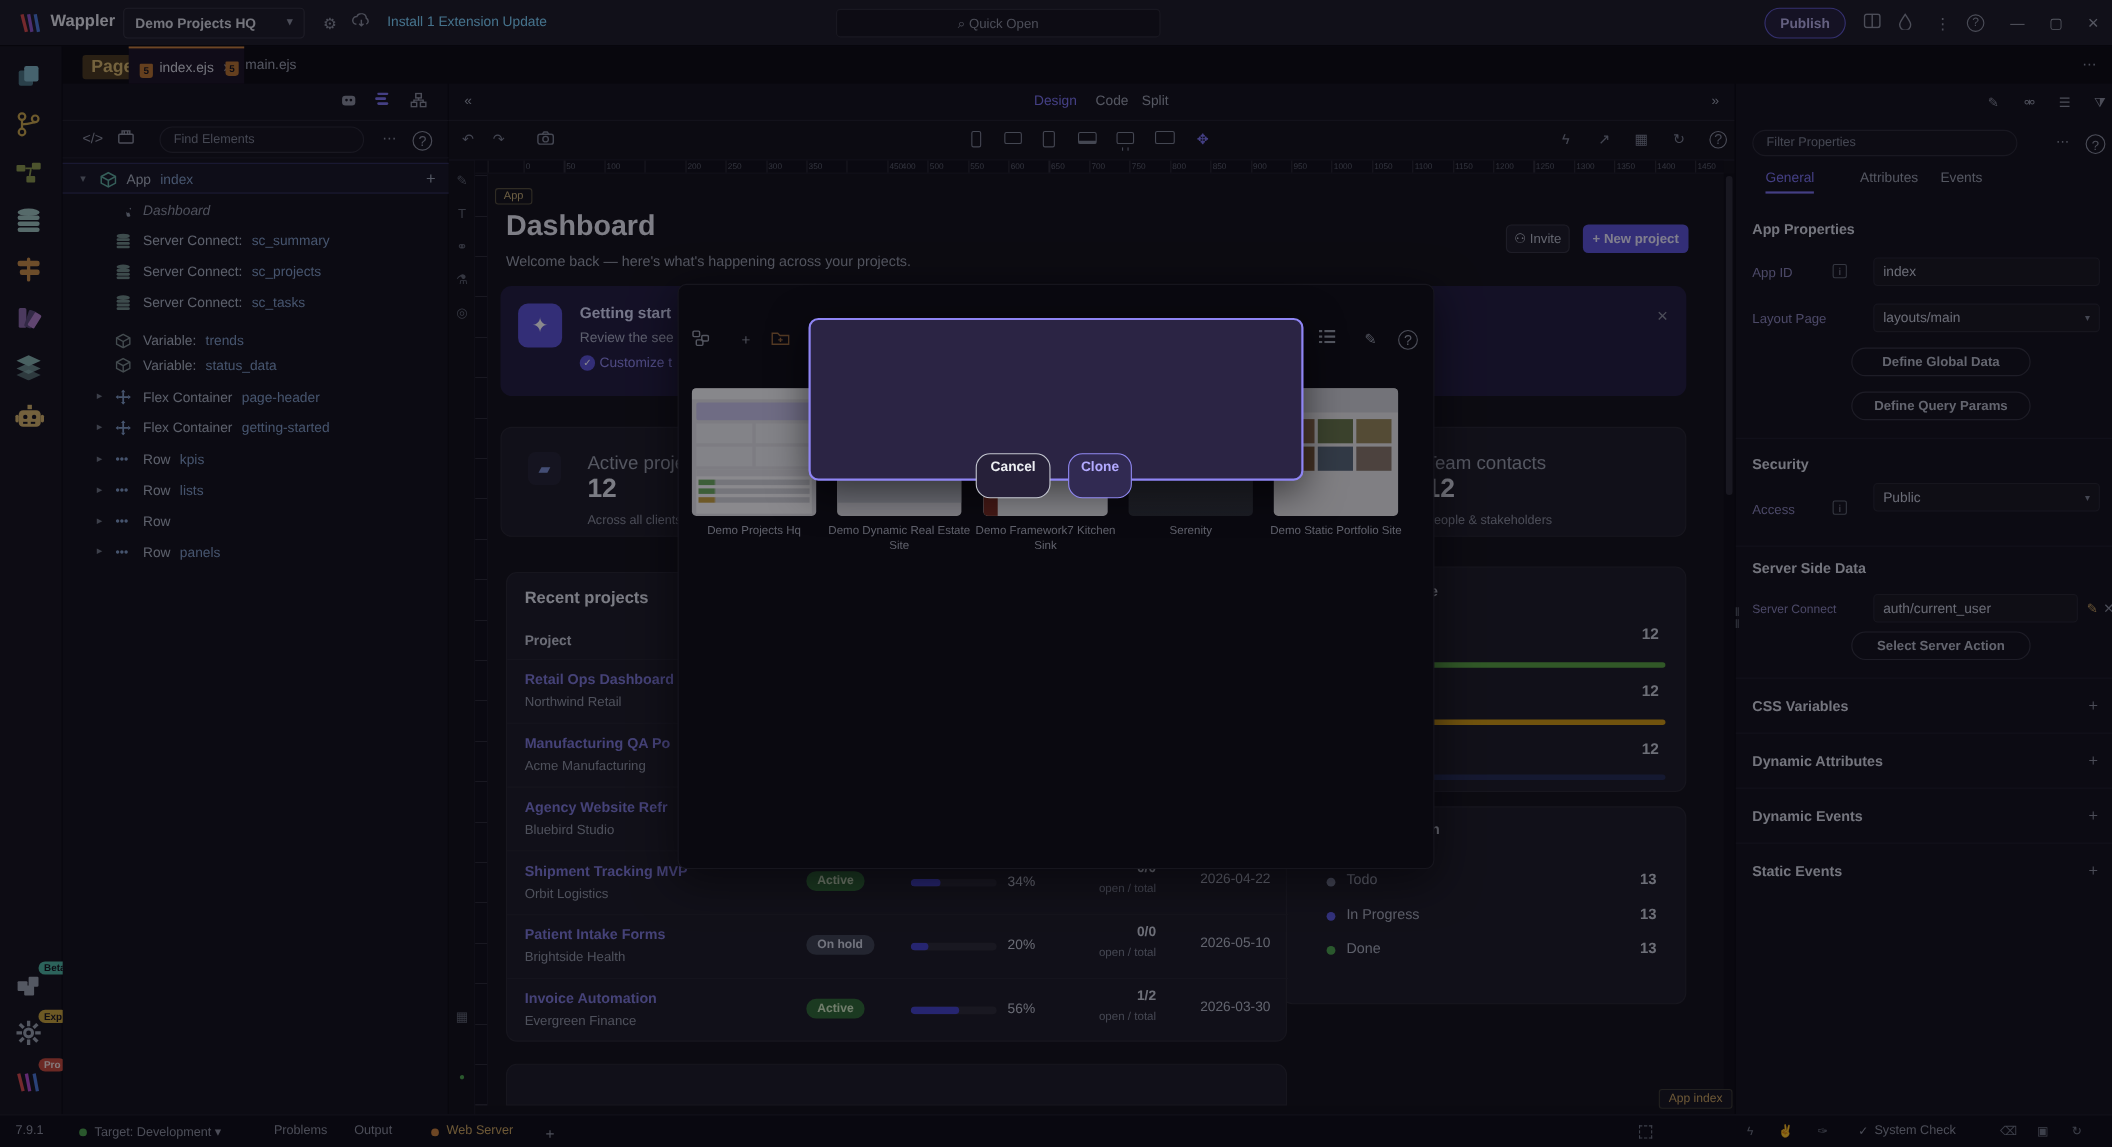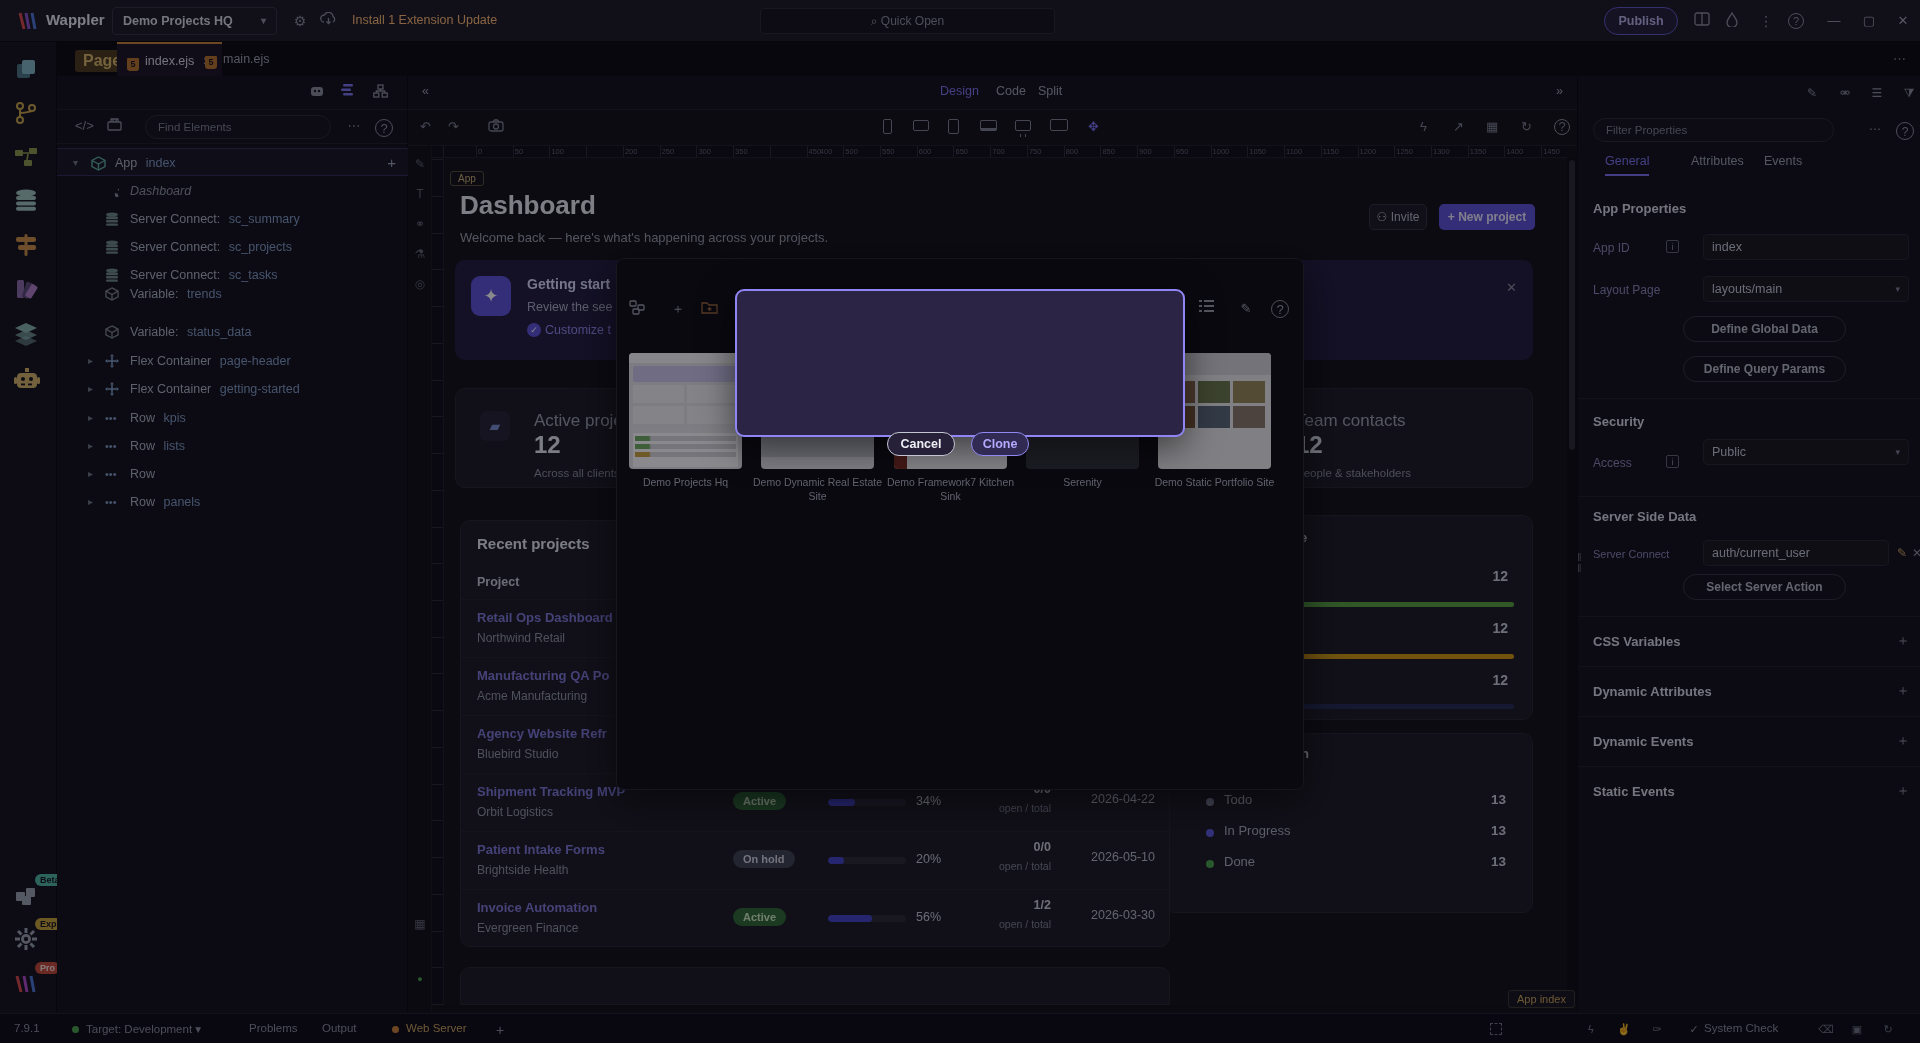--- a/index.html
+++ b/index.html
@@ -7,21 +7,21 @@
   body { font-family:"Liberation Sans", sans-serif; }
   .app { position:relative; width:1920px; height:1043px; background:#101016; overflow:hidden; }
 
   
   .topbar { position:absolute; left:0; top:0; width:1920px; height:42px; background:#1b1b24; border-bottom:1px solid #08080c; z-index:5; }
   .logo-w { position:absolute; left:16px; top:9px; width:24px; height:24px; }
   .logo-text { position:absolute; left:46px; top:11px; font-size:15px; font-weight:bold; color:#e8eaf0; }
   .proj-select { position:absolute; left:112px; top:7px; width:165px; height:28px; border:1px solid #34343f; border-radius:4px; color:#d6d9e0; font-size:12.5px; font-weight:bold; line-height:26px; padding:0 10px; }
   .proj-select .chev { float:right; color:#8a8f9c; font-size:10px; }
   .tb-icon { position:absolute; top:12px; width:18px; height:18px; color:#8a8f9c; font-size:14px; text-align:center; line-height:18px; }
-  .update-link { position:absolute; left:352px; top:13px; font-size:12.5px; color:#fdba74; }
+  .update-link { position:absolute; left:352px; top:13px; font-size:12.5px; color:#7dd3fc; }
   .quickopen { position:absolute; left:760px; top:8px; width:295px; height:26px; background:#14141b; border:1px solid #2a2a34; border-radius:4px; color:#8a8f9c; font-size:12px; text-align:center; line-height:24px; }
   .publish { position:absolute; left:1604px; top:7px; width:74px; height:28px; border:1px solid #5f58c8; border-radius:14px; background:#221f3a; color:#b7b1e6; font-size:12.5px; font-weight:bold; text-align:center; line-height:26px; }
   .win-ctl { position:absolute; top:11px; width:20px; height:20px; color:#9ba0ac; font-size:13px; text-align:center; line-height:20px; }
   .help-circ { border:1.4px solid #8a8f9c; border-radius:50%; width:16px; height:16px; line-height:14px; font-size:11px; top:13px; }
 
   
   .tabbar { position:absolute; left:57px; top:42px; width:1863px; height:34px; background:#0a0a0f; z-index:4; }
   .pages-chip { position:absolute; left:18px; top:8px; padding:2px 8px; background:#4a3a1c; color:#d8b86a; font-size:16px; font-weight:bold; border-radius:3px; }
   .tab { position:absolute; top:0; height:34px; padding:0 10px; font-size:12.5px; color:#9aa0ac; line-height:34px; }
   .tab.active { background:#191322; border-top:2px solid #c9803a; color:#d6d9e0; }
@@ -131,21 +131,21 @@
   
   .statusbar { position:absolute; left:0; top:1013px; width:1920px; height:30px; background:#0d0d13; border-top:1px solid #1f1f28; z-index:5; }
   .sb-item { position:absolute; top:8px; font-size:11.5px; color:#8a8f9c; }
   .sb-dot { position:absolute; top:12px; width:7px; height:7px; border-radius:50%; }
   .sb-ic { position:absolute; top:7px; width:16px; height:16px; color:#6f7582; font-size:11px; text-align:center; line-height:16px; }
   .appindex-badge { position:absolute; left:1508px; top:990px; padding:2px 8px; background:#16161d; border:1px solid #3a3a30; border-radius:3px; color:#c9a35c; font-size:11px; z-index:6; }
 
   
   .dim { position:absolute; left:0; top:0; width:1920px; height:1043px; background:rgba(6,5,12,0.47); z-index:20; }
   .popup { position:absolute; left:735px; top:289px; width:450px; height:148px; background:#2b2444; border:2px solid #8f85f4; border-radius:9px; z-index:30; box-shadow:0 10px 35px rgba(0,0,0,.55); }
-  .pop-btn { position:absolute; top:121px; height:24px; border-radius:13px; font-size:12.5px; font-weight:bold; text-align:center; line-height:22px;margin-top:20px; }
+  .pop-btn { position:absolute; top:121px; height:41px; border-radius:13px; font-size:12.5px; font-weight:bold; text-align:center; line-height:22px; }
   .btn-cancel { left:150px; width:68px; border:1px solid #c3c6d0; color:#eceef2; background:#262039; }
   .btn-clone { left:234px; width:58px; border:1.5px solid #9189f2; color:#b3aaff; background:#312a52; }
 
   svg { display:block; }
 </style>
 </head>
 <body>
 
 <div class="app">
 
@@ -388,21 +388,21 @@
           <svg width="14" height="14" viewBox="0 0 14 14" fill="#6f8a85">
             <ellipse cx="7" cy="2.6" rx="6" ry="2.2"></ellipse>
             <rect x="1" y="4.6" width="12" height="2.6" rx="1.3"></rect>
             <rect x="1" y="8" width="12" height="2.6" rx="1.3"></rect>
             <rect x="1" y="11.4" width="12" height="2.4" rx="1.2"></rect>
           </svg>
         </span>
       <span class="lbl" style="margin-left:73px">Server Connect:</span>
       <span class="val">sc_tasks</span>
     </div>
-    <div class="trow" style="top:204px">
+    <div class="trow" style="top:220px">
       <span class="ticon" style="left:48px">
           <svg width="14" height="14" viewBox="0 0 15 15" fill="none" stroke="#7a8a8a" stroke-width="1.4">
             <polygon points="7.5,1 14,4.5 14,10.5 7.5,14 1,10.5 1,4.5"></polygon>
             <path d="M1 4.5 7.5 8 14 4.5M7.5 8v6"></path>
           </svg>
         </span>
       <span class="lbl" style="margin-left:73px">Variable:</span>
       <span class="val">trends</span>
     </div>
     <div class="trow" style="top:242px">

